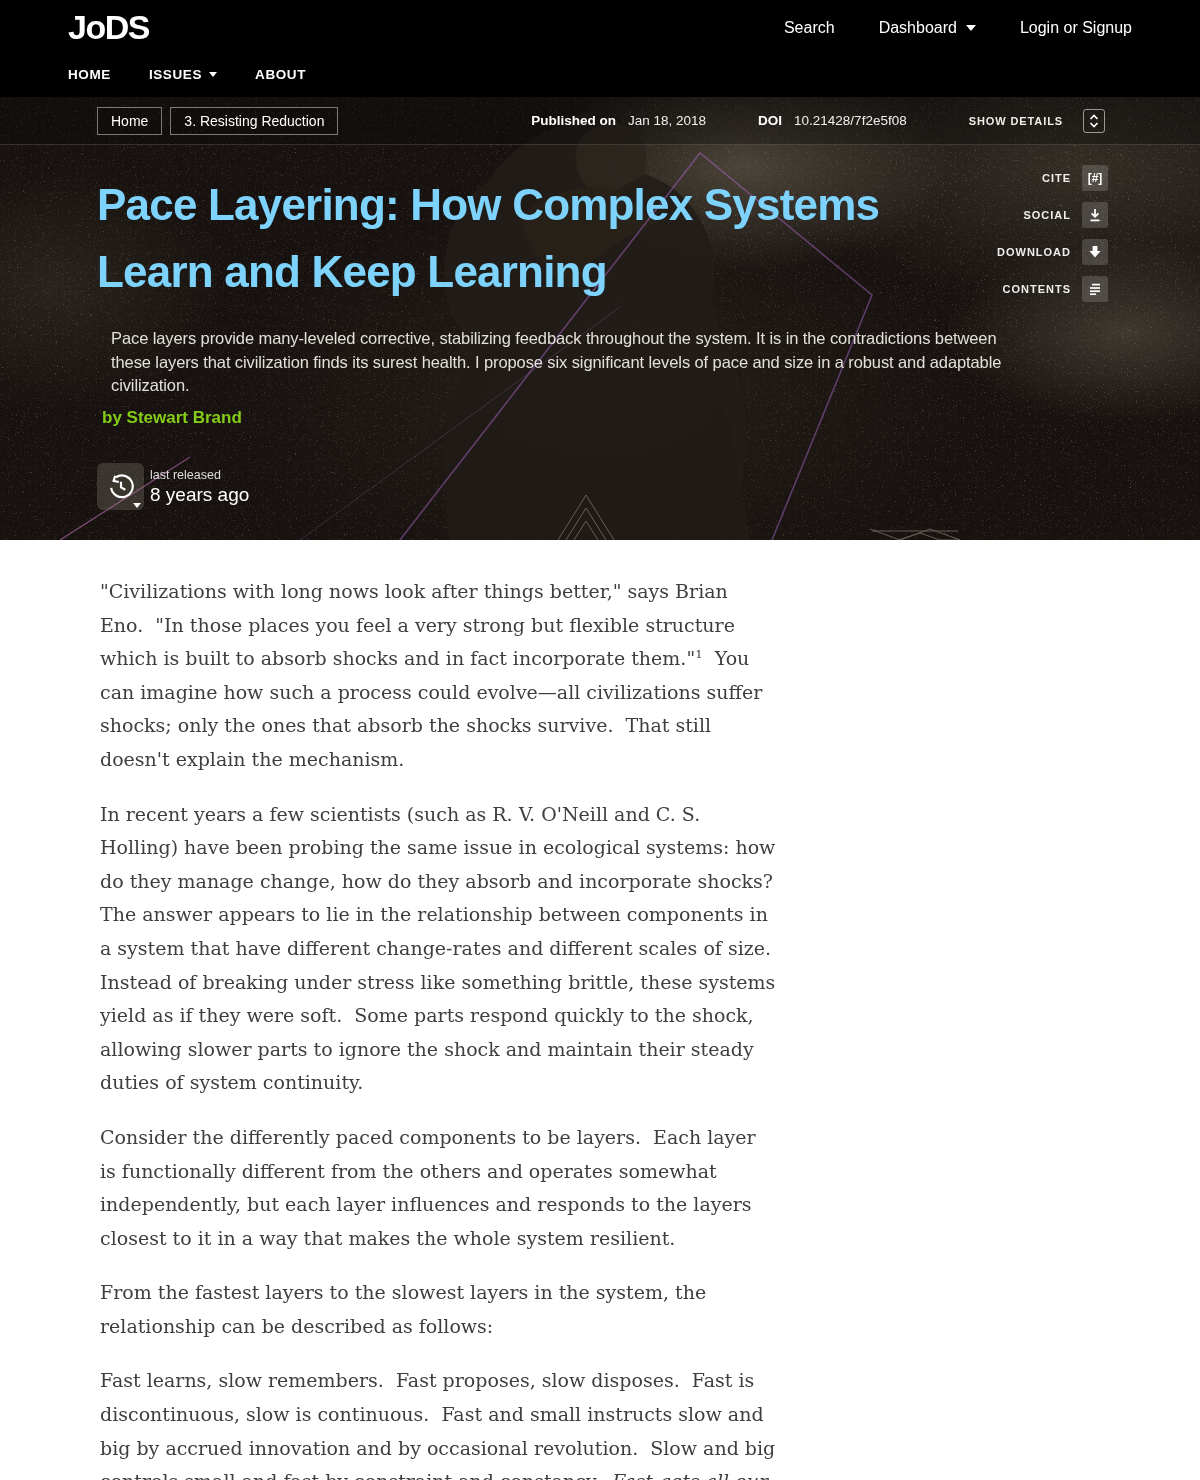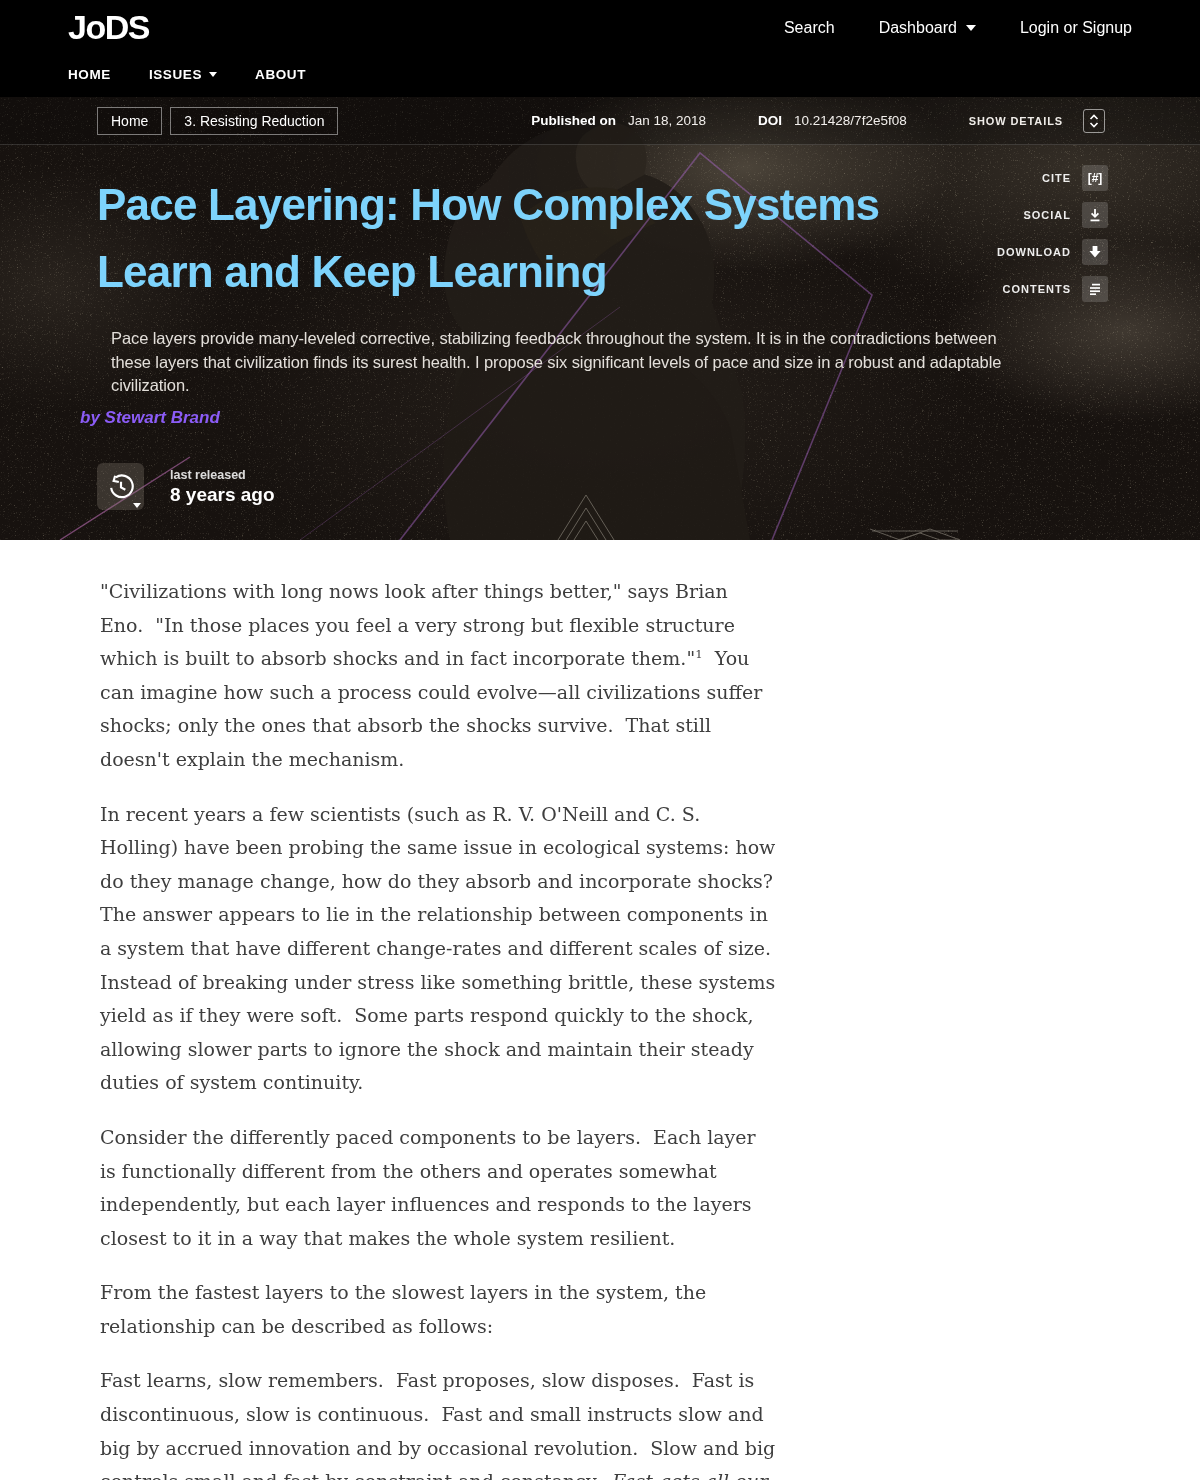--- a/index.html
+++ b/index.html
@@ -43,28 +43,28 @@
   .action-row { display:flex; align-items:center; cursor:pointer; }
   .action-row .a-label { color:rgba(255,255,255,0.92); font-size:11px; font-weight:700; letter-spacing:1px; }
   .icon-box { width:26px; height:26px; margin-left:11px; border-radius:3px; background:rgba(255,255,255,0.16); display:grid; place-items:center; color:#fff; }
   .icon-box svg { display:block; }
   .cite-glyph { font-size:12px; font-weight:700; color:#fff; letter-spacing:0; }
 
   .hero-title { position:absolute; left:97px; top:74px; width:840px; color:#7dd3fc; font-size:44px; font-weight:700;
       letter-spacing:-0.8px; line-height:67px; z-index:4; }
   .hero-subtitle { position:absolute; left:111px; top:230px; width:895px; color:#e3dfda; font-size:16.5px;
       font-weight:400; line-height:23.5px; letter-spacing:-0.1px; z-index:4; }
-  .hero-byline { position:absolute; left:80px; top:311px; color:#8b5cf6; font-size:17px; font-weight:700; font-style:italic; z-index:4; }
+  .hero-byline { position:absolute; left:102px; top:311px; color:#84cc16; font-size:17px; font-weight:700; z-index:4; }
 
   .release { position:absolute; left:97px; top:366px; display:flex; align-items:center; z-index:4; }
   .release-btn { position:relative; width:47px; height:47px; border-radius:6px; background:rgba(150,140,128,0.28);
       display:grid; place-items:center; color:#fff; cursor:pointer; }
   .release-caret { position:absolute; right:3px; bottom:2px; width:0; height:0; border-left:4px solid transparent;
       border-right:4px solid transparent; border-top:5px solid #fff; }
-  .release-text { margin-left:26px;font-weight:bold; }
+  .release-text { margin-left:6px; }
   .release-label { color:rgba(255,255,255,0.85); font-size:12.5px; }
   .release-time { color:#fff; font-size:19px; margin-top:2px; }
 
   
   main { padding:35px 0 20px 100px; }
   .article-col { width:676px; }
   .article-col p { font-family:"DejaVu Serif", serif; font-size:19px; line-height:33.6px; color:#3e3e3e;
       margin:0 0 21px 0; white-space:pre-wrap; }
   .article-col p sup { font-size:0.62em; vertical-align:super; line-height:0; cursor:pointer; }
   .article-col p em { font-style:italic; }

